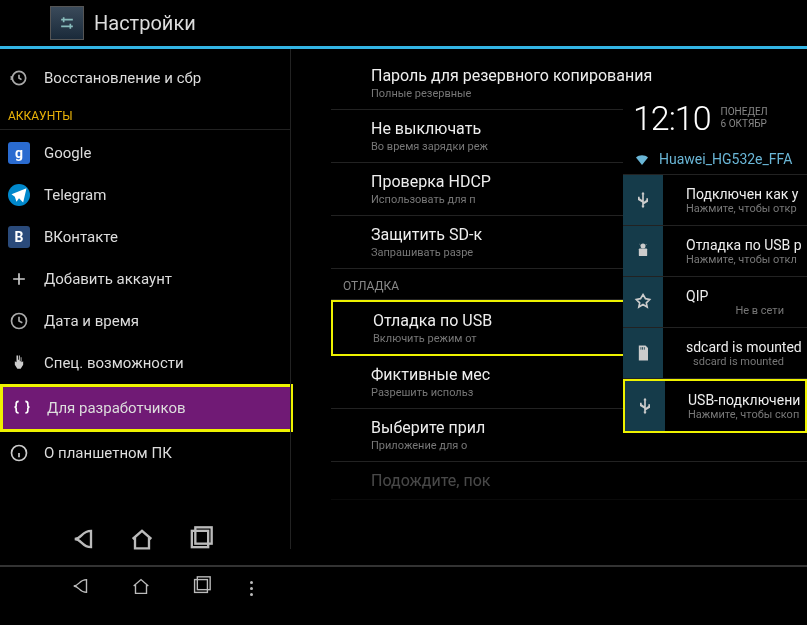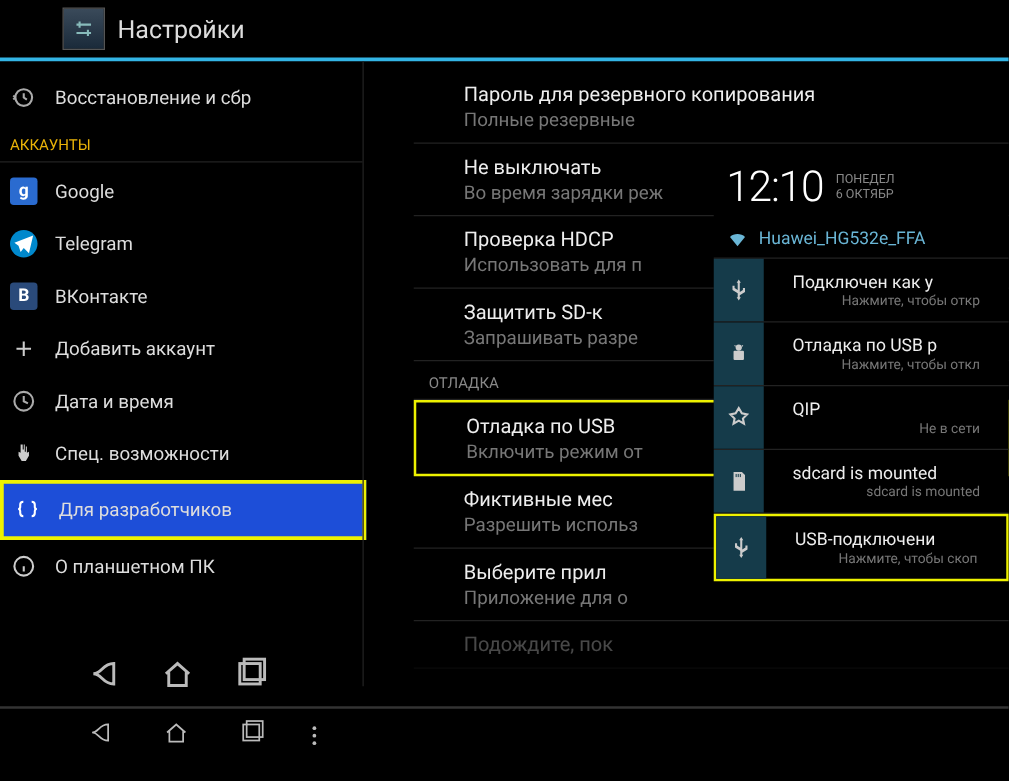--- a/index.html
+++ b/index.html
@@ -44,21 +44,21 @@
 .section-header {
   font-size: 12px;
   color: #eab308;
   text-transform: uppercase;
   padding: 10px 8px 6px;
   border-bottom: 1px solid #222;
   margin-bottom: 2px;
 }
 .sidebar-item.highlighted {
   border: 3px solid #eef200;
-  background: #1d4ed8;
+  background: #701a75;
   margin-right: -3px;
 }
 .app-icon {
   width: 22px; height: 22px;
   display: flex; align-items: center; justify-content: center;
   font-size: 14px; font-weight: bold;
   border-radius: 3px;
 }
 .app-icon.google { background: #2a6bd0; color: #fff; }
 .app-icon.telegram { background: #0088cc; border-radius: 50%; }
@@ -68,21 +68,21 @@
   padding: 8px 0 0 40px;
   border-left: 1px solid #222;
 }
 .main-row {
   padding: 9px 12px 9px 40px;
   border-bottom: 1px solid #222;
   cursor: pointer;
 }
 .main-row.hl { border: 2px solid #eef200; }
 .main-title { font-size: 16px; color: #eee; }
-.main-sub { font-size: 15px; color: #777; margin-top: 2px; }
+.main-sub { font-size: 11px; color: #777; margin-top: 2px; }
 .main-section {
   font-size: 12px; color: #888; text-transform: uppercase;
   padding: 10px 12px 6px; border-bottom: 1px solid #222;
 }
 .bars {
   position: absolute;
   bottom: 62px;
   left: 0; right: 0;
   height: 44px;
   display: flex;
@@ -103,23 +103,23 @@
   padding-left: 70px;
   border-top: 2px solid #333;
 }
 .navbar svg { width: 22px; height: 22px; }
 .dots { display:flex; flex-direction:column; gap:3px; }
 .dots span { width:3px; height:3px; background:#bbb; border-radius:50%; }
 
 
 .notif {
   position: absolute;
-  top: 124px;
+  top: 92px;
   right: 0;
-  width: 236px;
+  width: 184px;
   background: #000;
 }
 .clock-row {
   display: flex;
   padding: 6px 10px;
   align-items: center;
   gap: 10px;
 }
 .clock-time { font-size: 34px; color: #fff; font-weight: 300; letter-spacing: -1px; }
 .clock-date { font-size: 10px; color: #888; line-height: 1.2; }

